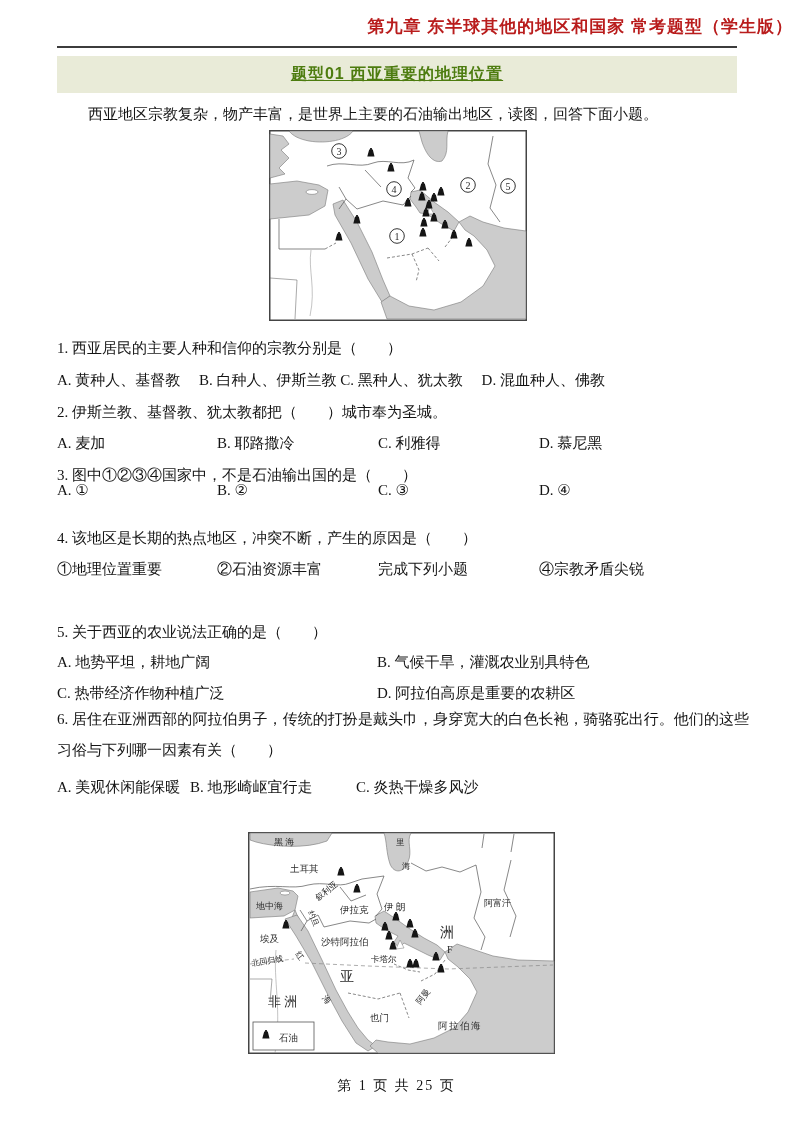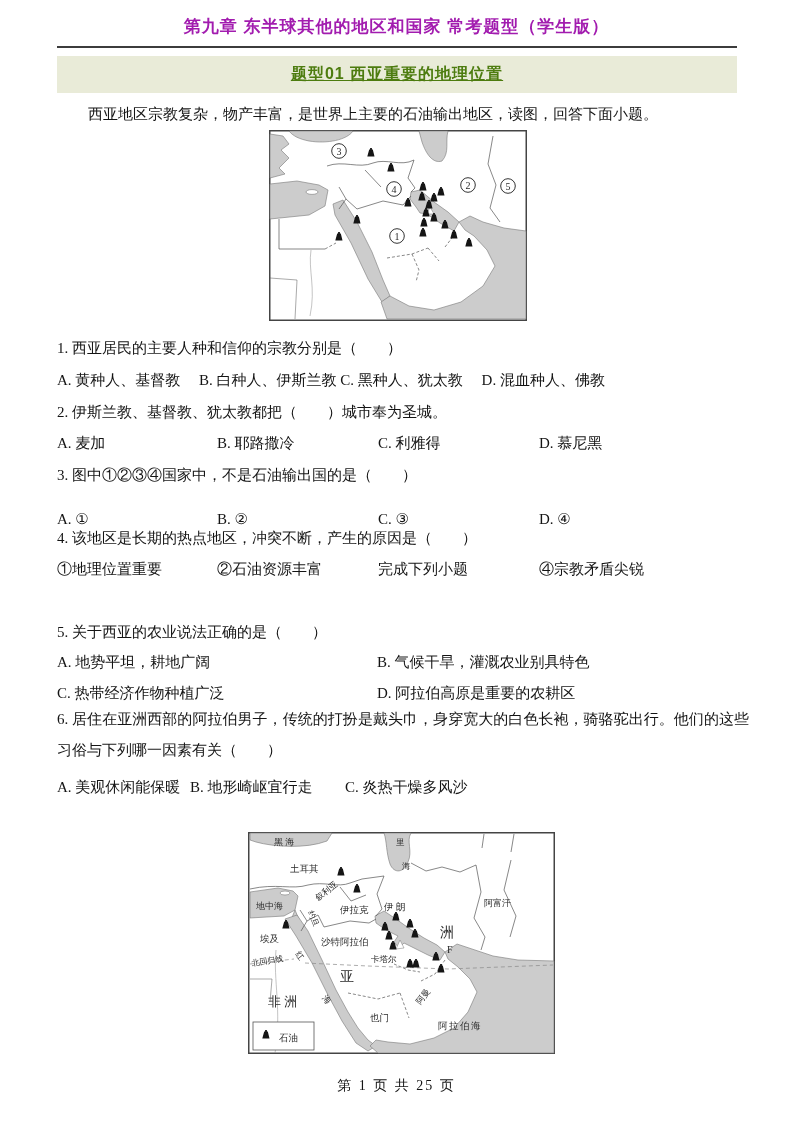--- a/index.html
+++ b/index.html
@@ -1,33 +1,33 @@
 <!DOCTYPE html>
 <html><head>
 <meta charset="utf-8">
 <style>
   html,body{margin:0;padding:0;background:#ffffff;}
   .page{position:relative;width:793px;height:1122px;background:#fff;overflow:hidden;
         font-family:"Liberation Serif","DejaVu Serif",serif;color:#141414;}
-  .doc-title{position:absolute;top:15px;left:0;width:100%;text-align:center;
+  .doc-title{position:absolute;top:15px;left:0;width:100%;text-align:right;
         font-family:"Liberation Sans","DejaVu Sans",sans-serif;font-weight:bold;
-        font-size:17px;color:#a21caf;letter-spacing:1px;}
+        font-size:17px;color:#b91c1c;letter-spacing:1px;}
   .rule{position:absolute;top:46px;left:57px;width:680px;border-top:2px solid #3c3c3c;}
   .band{position:absolute;top:56px;left:57px;width:680px;height:37px;background:#e9ebd8;
         display:flex;align-items:center;justify-content:center;}
   .band .t{font-family:"Liberation Sans","DejaVu Sans",sans-serif;font-weight:bold;
         font-size:16px;color:#4d7c0f;text-decoration:underline;letter-spacing:1px;}
   .para{position:absolute;left:57px;width:684px;font-size:15px;line-height:22px;}
   #intro1{top:103px;text-indent:31px;}
   #intro2{top:806px;text-indent:48px;}
   .line{position:absolute;left:57px;width:684px;font-size:15px;line-height:22px;white-space:nowrap;}
   .cols4{display:flex;}
   .cols4 span{display:block;}
   .cols4 .c1{width:160px;}.cols4 .c2{width:161px;}.cols4 .c3{width:161px;}.cols4 .c4{flex:1;}
-  .cols4t .c1{width:133px;}.cols4t .c2{width:155px;}.cols4t .c3{width:160px;}
+  .cols4t .c1{width:133px;}.cols4t .c2{width:155px;}.cols4t .c3{width:160px;margin-left:11px;}
   .cols2{display:flex;}
   .cols2 .c1{width:320px;}
   .q6stem{position:absolute;left:57px;top:704px;width:692px;font-size:15px;line-height:31px;text-align:justify;}
   .map{position:absolute;}
   #map1{left:269px;top:130px;}
   #map2{left:248px;top:832px;}
   .footer{position:absolute;top:1077px;left:0;width:100%;text-align:center;font-size:14px;letter-spacing:2px;}
   svg text{font-family:"Liberation Serif","DejaVu Serif",serif;fill:#2a2a2a;}
 </style>
 </head>
@@ -124,21 +124,21 @@
 
   <div class="line" style="top:401px">2. 伊斯兰教、基督教、犹太教都把（　　）城市奉为圣城。</div>
   <div class="line cols4" style="top:432px">
     <span class="c1">A. 麦加</span>
     <span class="c2">B. 耶路撒冷</span>
     <span class="c3">C. 利雅得</span>
     <span class="c4">D. 慕尼黑</span>
   </div>
 
   <div class="line" style="top:464px">3. 图中①②③④国家中，不是石油输出国的是（　　）</div>
-  <div class="line cols4" style="top:508px">
+  <div class="line cols4" style="top:479px">
     <span class="c1">A. ①</span>
     <span class="c2">B. ②</span>
     <span class="c3">C. ③</span>
     <span class="c4">D. ④</span>
   </div>
 
   <div class="line" style="top:527px">4. 该地区是长期的热点地区，冲突不断，产生的原因是（　　）</div>
   <div class="line cols4" style="top:558px">
     <span class="c1">①地理位置重要</span>
     <span class="c2">②石油资源丰富</span>

